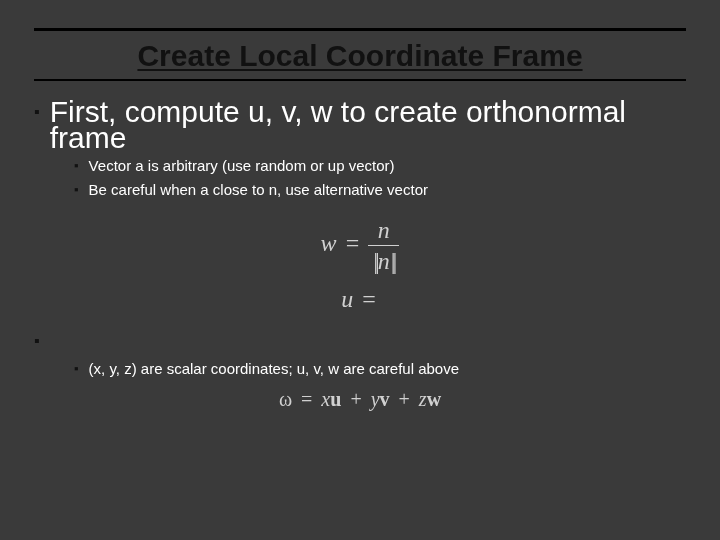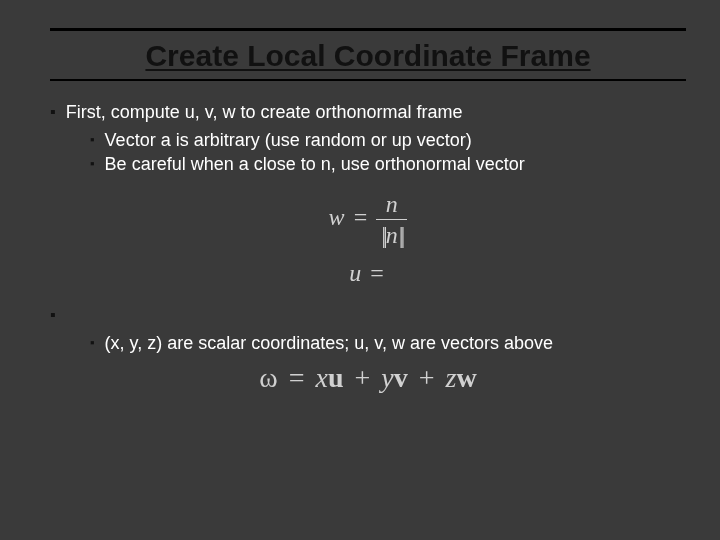--- a/index.html
+++ b/index.html
@@ -5,21 +5,21 @@
   * { margin: 0; padding: 0; box-sizing: border-box; }
   html, body { width: 720px; height: 540px; overflow: hidden; }
   body {
     background: #3a3a3a;
     font-family: Arial, Helvetica, sans-serif;
     color: #fff;
   }
   .slide {
     width: 720px;
     height: 540px;
-    padding: 28px 28px 0 44px;
+    padding: 28px 28px 0 28px;
     position: relative;
   }
   .hr-top {
     border-top: 3px solid #000;
     margin: 0 6px 8px 6px;
   }
   .title {
     text-align: center;
     font-size: 30px;
     font-weight: bold;
@@ -39,38 +39,38 @@
     margin-left: 6px;
     margin-bottom: 4px;
   }
   .bullet-l1 .sq {
     font-size: 16px;
     color: #111;
     margin-right: 10px;
     line-height: 26px;
   }
   .bullet-l1 .txt {
-    font-size: 18px;
+    font-size: 30px;
     color: #fff;
     line-height: 26px;
   }
   .bullet-l2 {
     display: flex;
     align-items: flex-start;
     margin-left: 46px;
     margin-bottom: 2px;
   }
   .bullet-l2 .sq {
     font-size: 13px;
     color: #111;
     margin-right: 10px;
     line-height: 22px;
   }
   .bullet-l2 .txt {
-    font-size: 18px;
+    font-size: 15px;
     color: #fff;
     line-height: 22px;
   }
   .eq-block {
     color: #d0d0d0;
     font-family: "Times New Roman", Times, serif;
     font-style: italic;
     font-size: 24px;
     text-align: center;
     margin: 14px auto 14px auto;
@@ -86,21 +86,21 @@
   .eq-row { margin: 8px 0; }
   .norm-l, .norm-r {
     font-style: normal;
     letter-spacing: -3px;
     padding: 0 1px;
   }
   .op { font-style: normal; padding: 0 3px; }
   .eq2 {
     color: #d0d0d0;
     font-family: "Times New Roman", Times, serif;
-    font-size: 28px;
+    font-size: 20px;
     text-align: center;
     margin-top: 8px;
   }
   .eq2 .it { font-style: italic; }
   .eq2 .up { font-style: normal; }
   .bold { font-weight: bold; }
 </style>
 </head>
 <body>
 
@@ -113,21 +113,21 @@
   <div class="bullet-l1">
     <span class="sq">▪</span>
     <span class="txt">First, compute u, v, w to create orthonormal frame</span>
   </div>
   <div class="bullet-l2">
     <span class="sq">▪</span>
     <span class="txt">Vector a is arbitrary (use random or up vector)</span>
   </div>
   <div class="bullet-l2">
     <span class="sq">▪</span>
-    <span class="txt">Be careful when a close to n, use orthonormal vector</span>
+    <span class="txt">Be careful when a close to n, use alternative vector</span>
   </div>
 
   <div class="eq-block">
     <div class="eq-row">
       <span>w</span>
       <span class="op">=</span>
       <span class="frac">
         <span class="num">n</span>
         <span class="den"><span class="norm-l">||</span><span>n</span><span class="norm-r">||</span></span>
       </span>
@@ -136,21 +136,21 @@
       <span>u</span>
       <span class="op">=</span>
     </div>
   </div>
 
   <div class="bullet-l1">
     <span class="sq">▪</span>
   </div>
   <div class="bullet-l2">
     <span class="sq">▪</span>
-    <span class="txt">(x, y, z) are scalar coordinates; u, v, w are vectors above</span>
+    <span class="txt">(x, y, z) are scalar coordinates; u, v, w are careful above</span>
   </div>
 
   <div class="eq2">
     <span class="up">ω</span>
     <span class="up" style="padding:0 4px;">=</span>
     <span class="it">x</span><span class="up bold">u</span>
     <span class="up" style="padding:0 4px;">+</span>
     <span class="it">y</span><span class="up bold">v</span>
     <span class="up" style="padding:0 4px;">+</span>
     <span class="it">z</span><span class="up bold">w</span>

